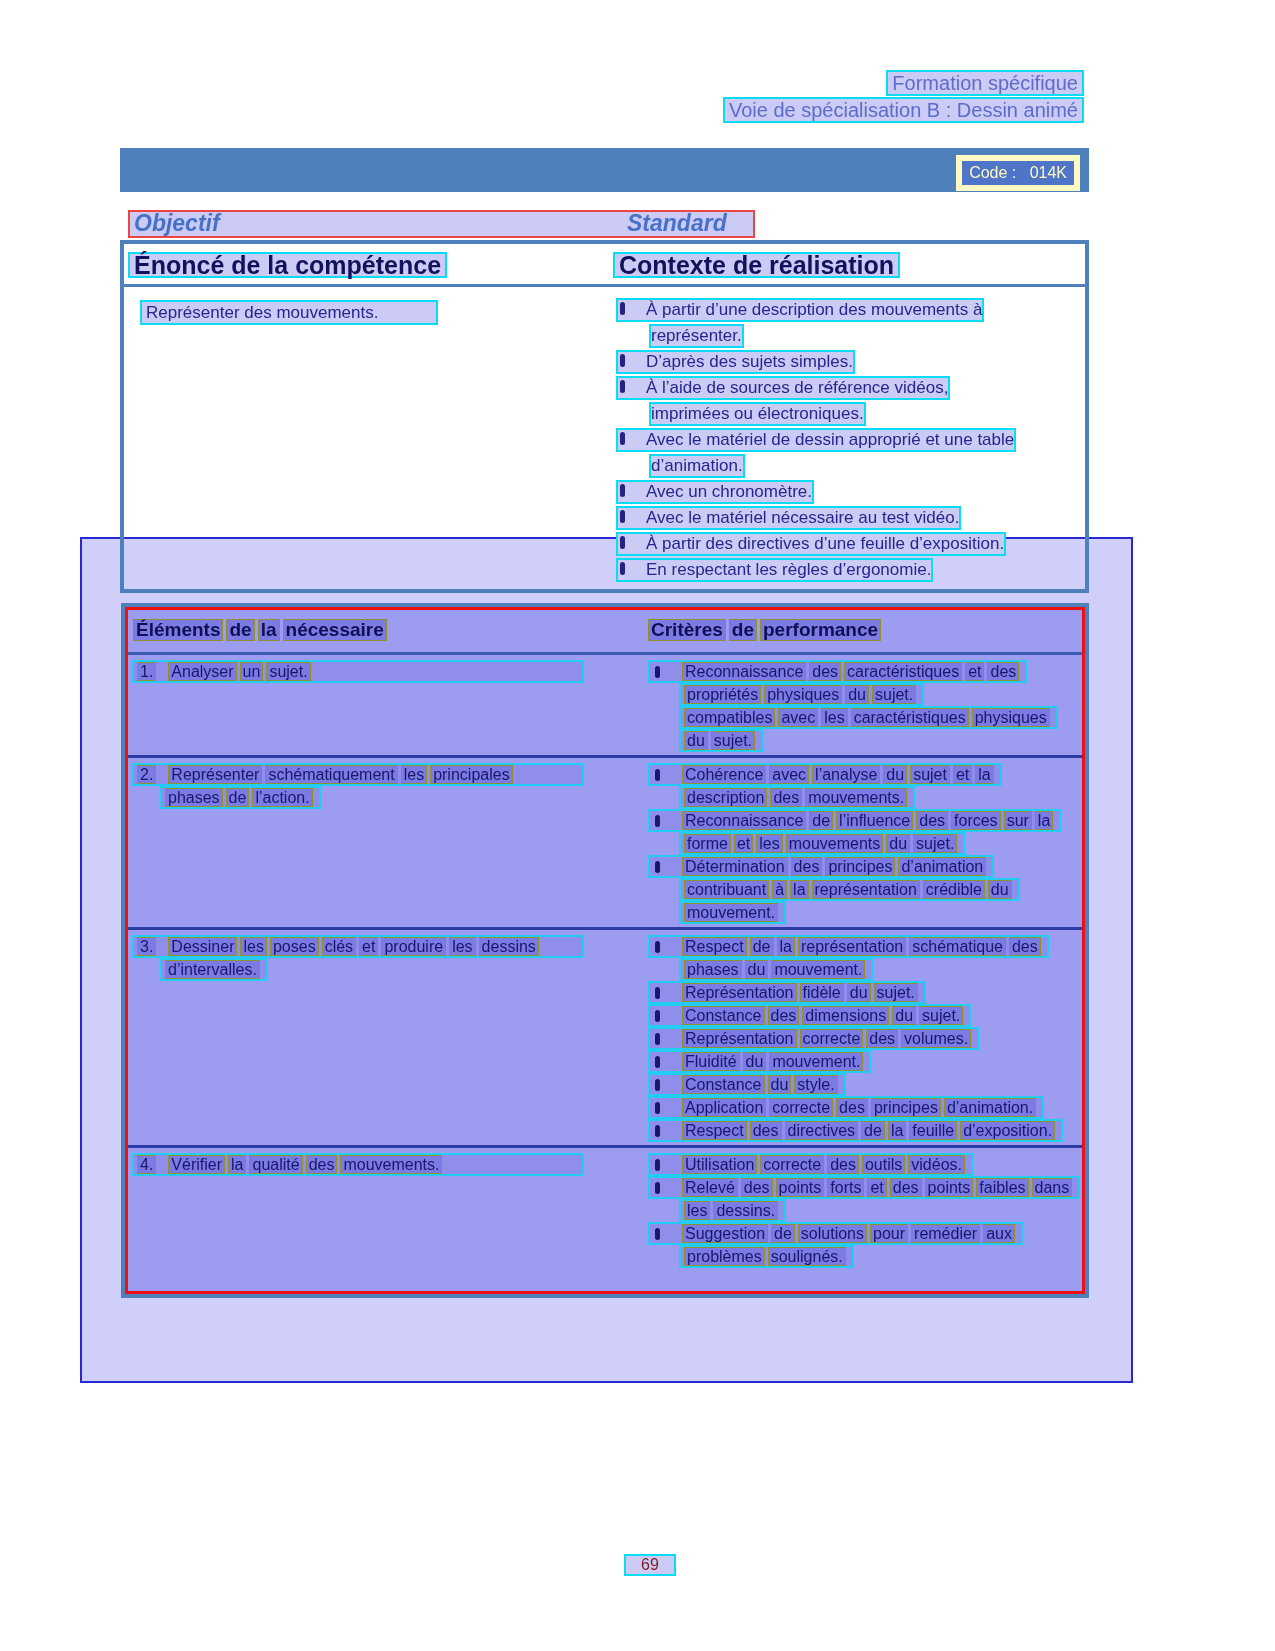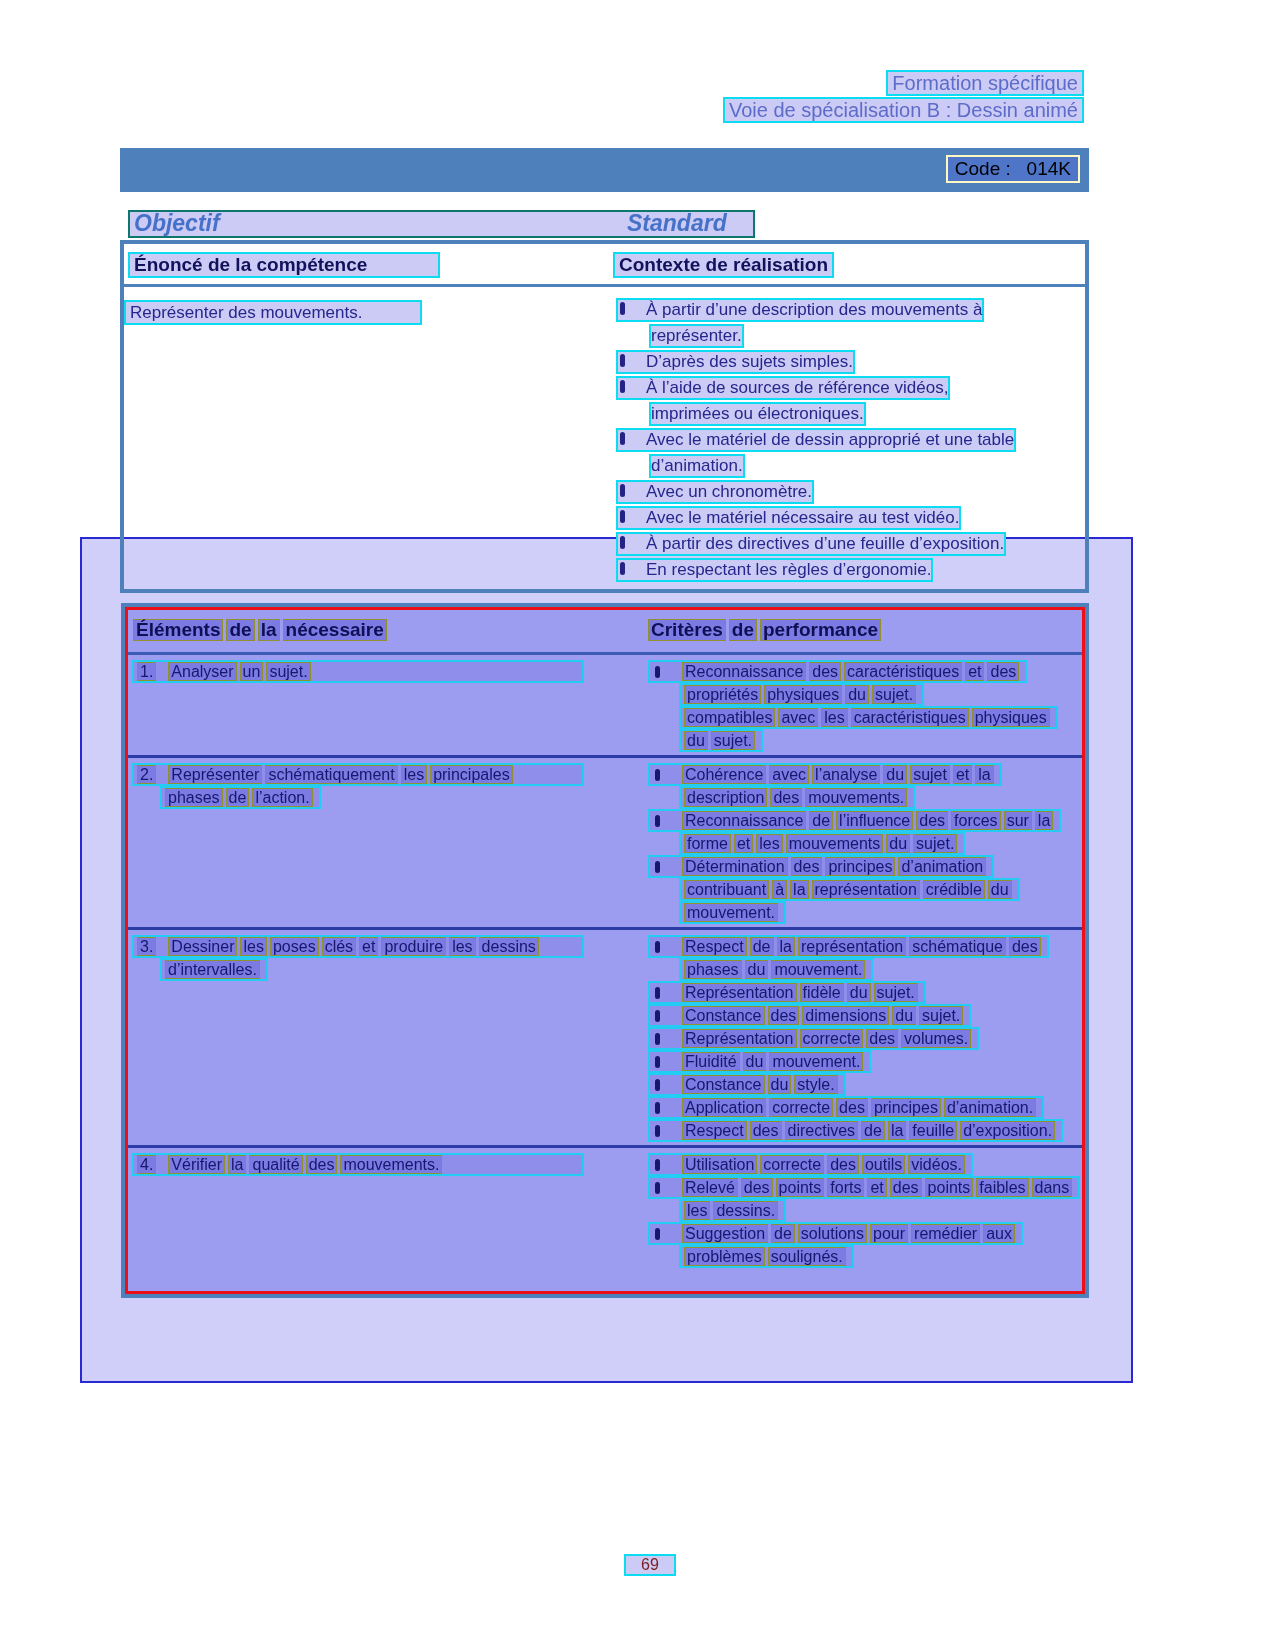--- a/index.html
+++ b/index.html
@@ -16,44 +16,44 @@
 
   
   .hdr { position:absolute; top:70px; right:191px; text-align:right;
          color:#5d6cc9; font-size:20px; }
   .hdr .hl { margin-bottom:1px; line-height:22px; }
 
   
   .codebar { position:absolute; left:120px; top:148px; width:969px; height:44px;
              background:#4e80bb; }
   .codebox { position:absolute; right:9px; top:7px; background:#4f75c8;
-             border:2px solid #fef9c3; color:#000000; font-size:19px;
+             border:6px solid #fef9c3; color:#fef9c3; font-size:16px;
              line-height:22px; padding:1px 7px; white-space:pre; }
 
   
   .titles { position:absolute; left:128px; top:210px; width:627px; height:28px;
-            background:#cbcbf5; border:2px solid #0f766e; box-sizing:border-box; }
+            background:#cbcbf5; border:2px solid #ef4444; box-sizing:border-box; }
   .titles span { position:absolute; top:0; font-style:italic; font-weight:bold;
                  font-size:23px; line-height:23px; color:#4671c8; }
   .obj { left:4px; }
   .std { left:497px; }
 
   
   .panel { position:absolute; left:80px; top:537px; width:1053px; height:846px;
            background:#cfcffa; border:2px solid #2929d4; box-sizing:border-box; }
 
   
   .table1 { position:absolute; left:120px; top:240px; width:969px; height:353px;
             border:4px solid #4e80bb; box-sizing:border-box; }
   .t1-head { position:relative; height:43px; border-bottom:3px solid #4e80bb;
-             box-sizing:border-box; font-weight:bold; font-size:19px; color:#12125c; }
+             box-sizing:border-box; font-weight:bold; font-size:25px; color:#12125c; }
   .h1 { position:absolute; left:4px; top:8px; min-width:312px; line-height:22px; }
   .h2 { position:absolute; left:489px; top:8px; min-width:220px; line-height:22px; }
   .t1-body { position:relative; padding-top:11px; }
-  .t1-left { position:absolute; left:0; top:13px; }
+  .t1-left { position:absolute; left:16px; top:13px; }
   .statement { min-width:298px; font-size:17px; line-height:21px; color:#26268c; }
   .t1-right { margin-left:492px; }
   .t1line { height:26px; white-space:nowrap; }
   .hl1 { display:inline-block; background:#cbcbf5; border:2px solid #0cdcf2;
          padding:0 0; font-size:17px; line-height:20px; color:#26268c;
          box-sizing:border-box; }
   .blt { display:inline-block; width:5px; height:13px; border-radius:3px;
          background:#232384; margin:0 21px 0 2px; }
   .t1line.cont { margin-left:33px; }
 

